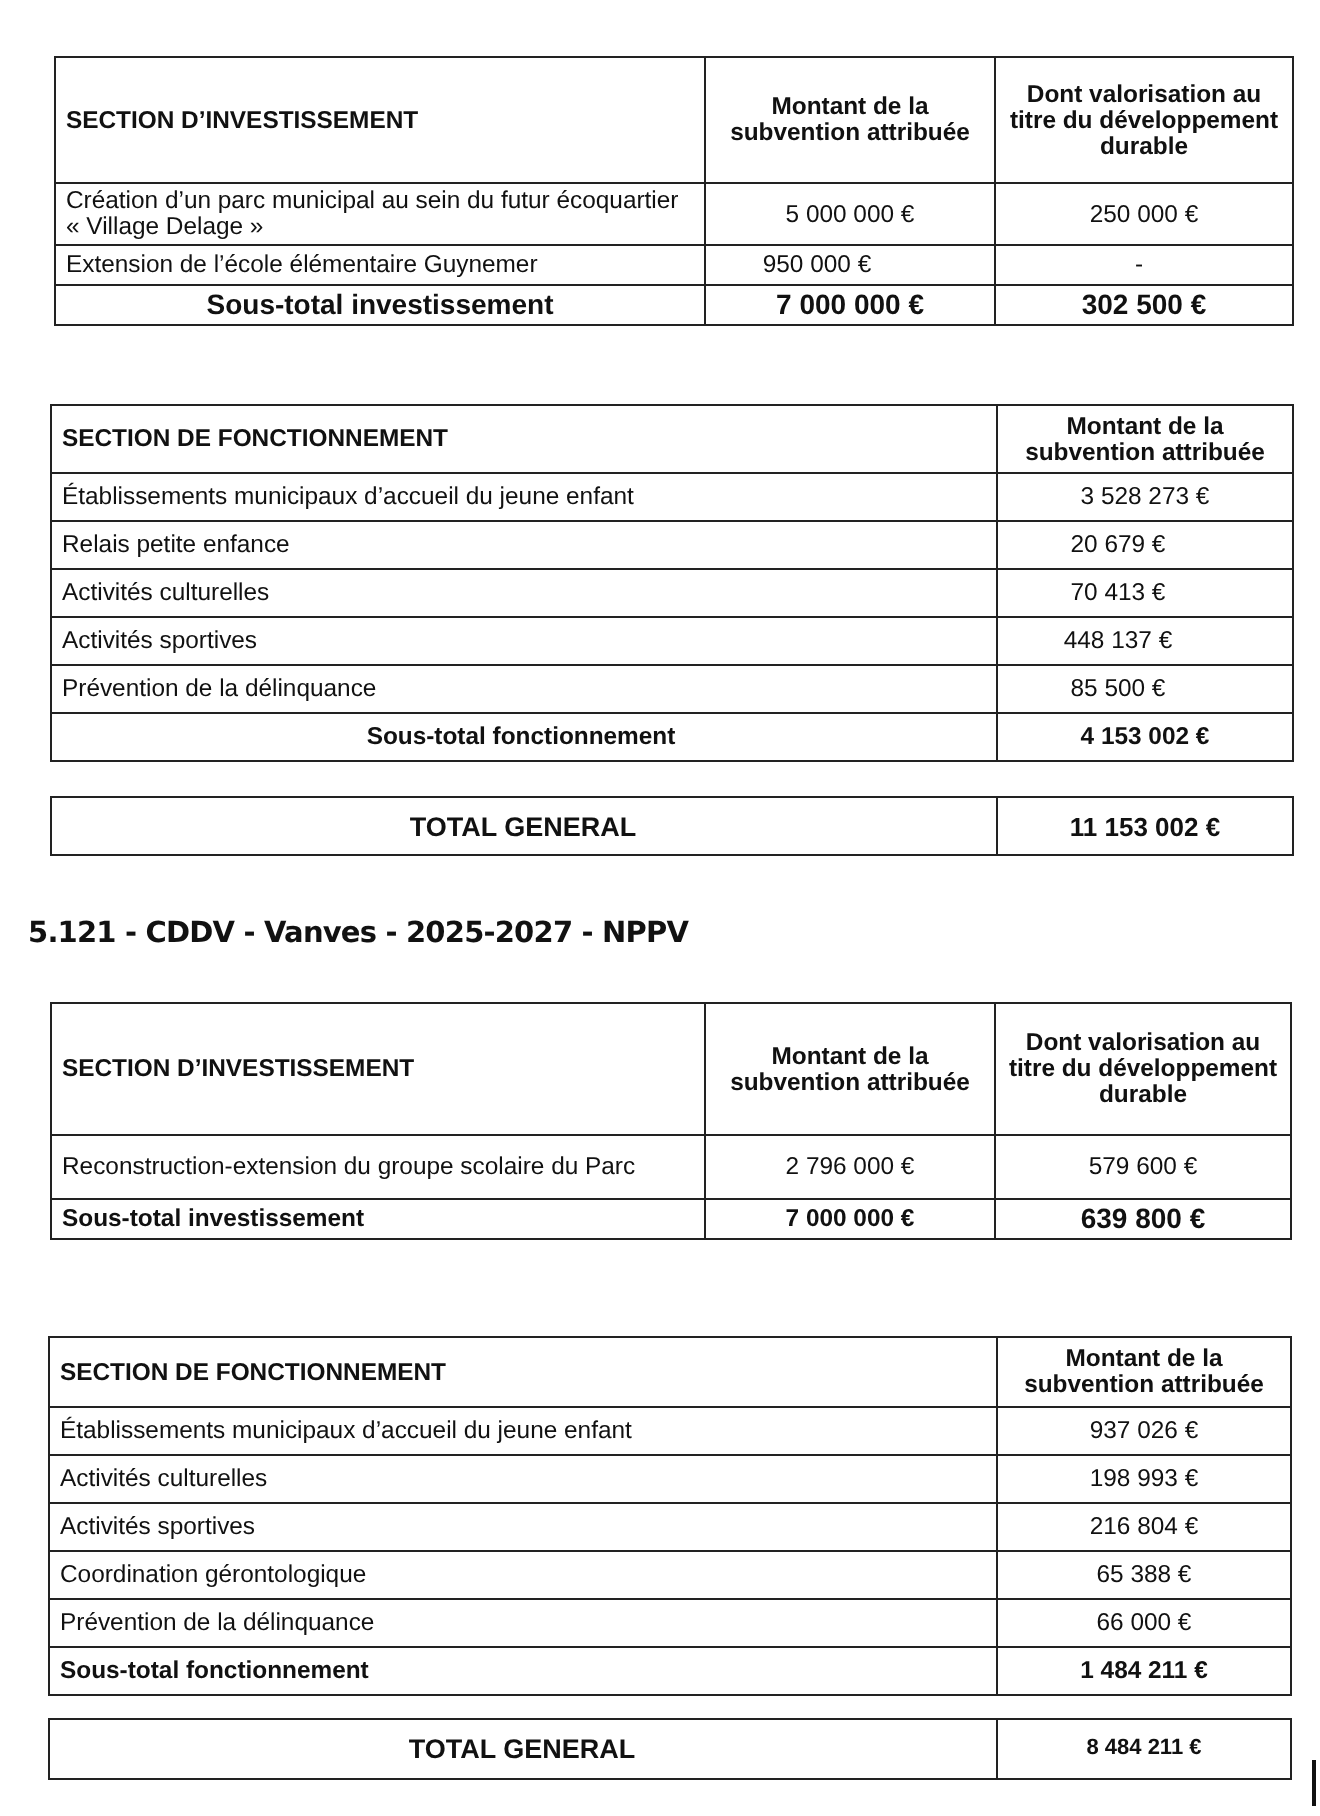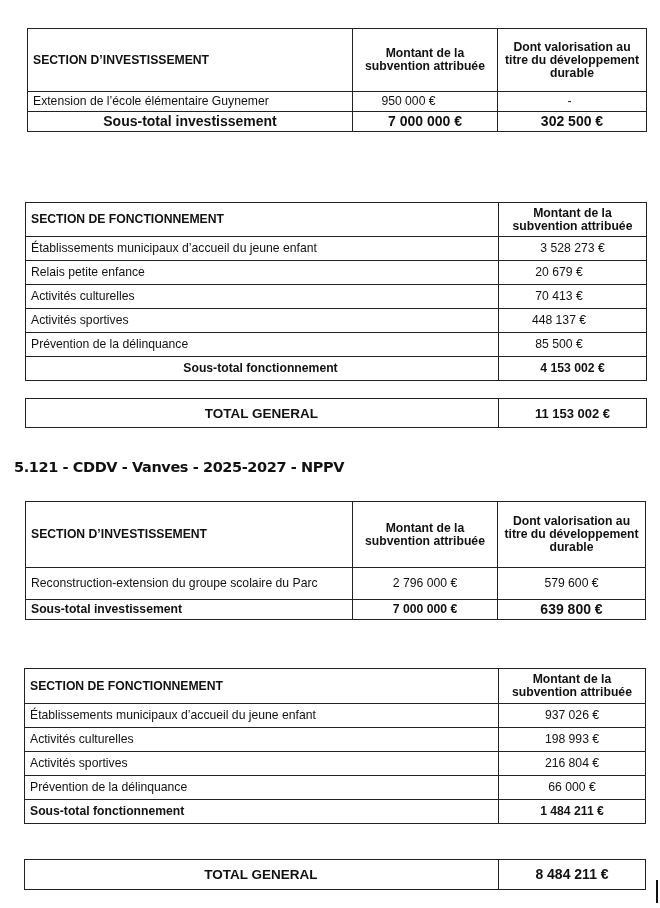--- a/index.html
+++ b/index.html
@@ -24,20 +24,25 @@
   <colgroup>
       <col style="width:325px">
       <col style="width:145px">
       <col style="width:149px">
     </colgroup>
   <tbody>
       <tr style="height:63px">
     <td class="b hdr">SECTION D’INVESTISSEMENT</td>
     <td class="b hdr c">Montant de la subvention attribuée</td>
     <td class="b hdr c">Dont valorisation au titre du développement durable</td>
+  </tr>
+  <tr style="height:31px">
+    <td>Création d’un parc municipal au sein du futur écoquartier « Village Delage »</td>
+    <td class="c">5 000 000 €</td>
+    <td class="c">250 000 €</td>
   </tr>
   <tr style="height:20px">
     <td>Extension de l’école élémentaire Guynemer</td>
     <td class="r" style="padding-right:38px">950 000 €</td>
     <td class="r" style="padding-right:10px">-</td>
   </tr>
   <tr style="height:20px; border-top:1.5px solid #222">
     <td class="b c big">Sous-total investissement</td>
     <td class="b c big">7 000 000 €</td>
     <td class="b c big">302 500 €</td>
@@ -138,36 +143,40 @@
   </tr>
   <tr style="height:24px">
     <td>Activités culturelles</td>
     <td class="c">198 993 €</td>
   </tr>
   <tr style="height:24px">
     <td>Activités sportives</td>
     <td class="c">216 804 €</td>
   </tr>
   <tr style="height:24px">
+    <td>Coordination gérontologique</td>
+    <td class="c">65 388 €</td>
+  </tr>
+  <tr style="height:24px">
     <td>Prévention de la délinquance</td>
     <td class="c">66 000 €</td>
   </tr>
   <tr style="height:24px">
     <td class="b">Sous-total fonctionnement</td>
     <td class="b c">1 484 211 €</td>
   </tr>
 </tbody>
   </table>
 
 <table class="outer" style="left:24px; top:859px; width:621px;">
   <colgroup>
       <col style="width:474px">
       <col style="width:147px">
     </colgroup>
   <tbody>
       <tr style="height:30px">
     <td class="b r" style="padding-right:6px; font-size:13.5px">TOTAL GENERAL</td>
-    <td class="b c" style="font-size:14px">8 484 211 €</td>
+    <td class="b c" style="font-size:11px">8 484 211 €</td>
   </tr>
 </tbody>
   </table>
 
 <div class="cursor"></div>
 
 </body></html>

